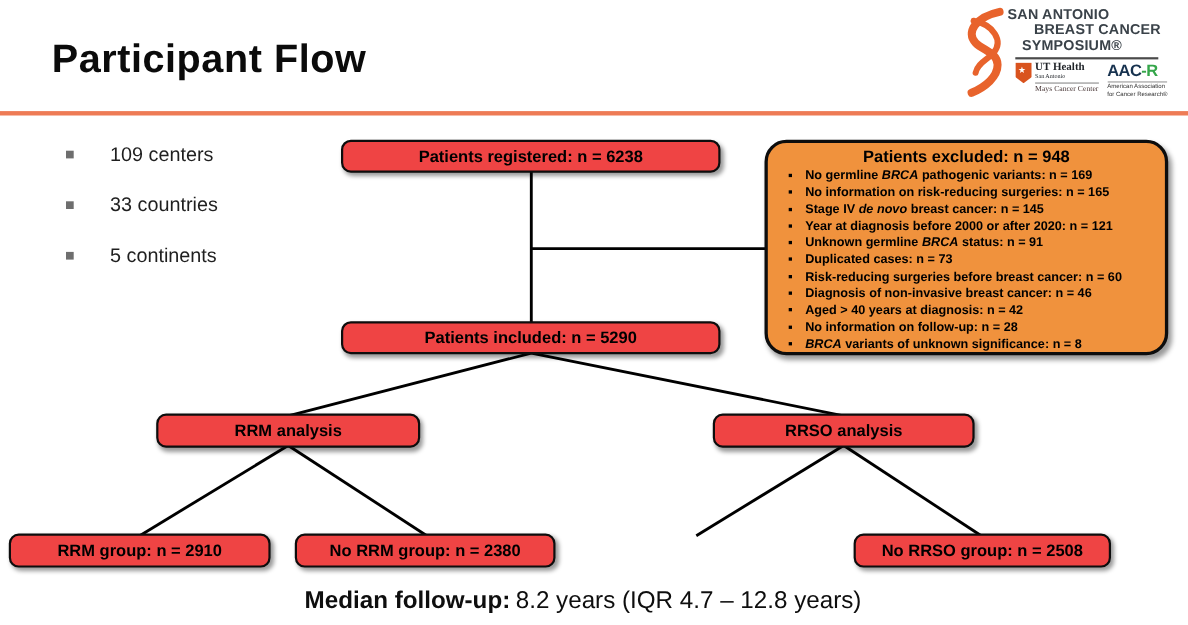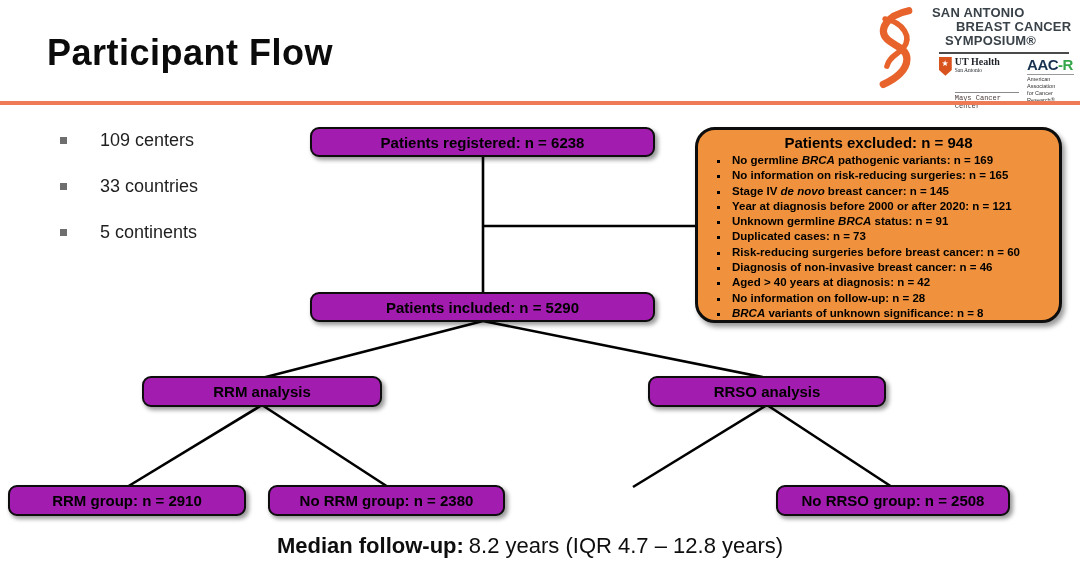--- a/index.html
+++ b/index.html
@@ -9,54 +9,54 @@
   }
   .page-title{
     position:absolute; left:47px; top:32px;
     font-size:36px; font-weight:bold; color:#0b0b0b; letter-spacing:.5px;
   }
   .accent-divider{
     position:absolute; left:0; top:101px; width:1080px; height:4px;
     background:#EE7B55;
   }
   
-  .sabcs{position:absolute; top:6px; right:6px; width:198px; display:flex; gap:16px;}
+  .sabcs{position:absolute; top:6px; right:6px; width:198px; display:flex; gap:0;}
   .ribbon{flex:0 0 40px; height:84px;}
   .sabcs-right{display:flex; flex-direction:column;}
   .symposium-lines{font-size:13px; font-weight:bold; color:#3A4249; line-height:1.07; letter-spacing:.2px;}
   .symposium-lines .l2{margin-left:24px;}
   .symposium-lines .l3{margin-left:13px;}
   .logo-rule{height:2px; background:#4a4a4a; width:130px; margin:4px 0 3px 7px;}
   .partner-row{display:flex; gap:8px; margin-left:7px; align-items:flex-start;}
   .ut{display:flex; gap:3px;}
   .ut-shield{
     width:15px; height:19px; background:#D9531E; position:relative;
     clip-path:polygon(0 0,100% 0,100% 70%,50% 100%,0 70%);
   }
   .ut-shield::after{
     content:"★"; position:absolute; top:2px; left:2.5px; font-size:8px; color:#fff;
   }
   .ut-text{font-family:"Liberation Serif", serif; color:#1e2227;}
   .ut-name{font-size:10px; font-weight:bold; line-height:1;}
   .ut-sub{font-size:5.5px; line-height:1.4;}
-  .ut-center{font-size:7px; border-top:1px solid #8a8a8a; margin-top:18px; padding-top:1px; color:#4b3a3a;font-family:Liberation Mono, monospace;}
+  .ut-center{font-size:7px; border-top:1px solid #8a8a8a; margin-top:1px; padding-top:1px; color:#4b3a3a;}
   .aacr{display:flex; flex-direction:column; line-height:1;}
   .aacr-word{font-size:15px; font-weight:bold; color:#17324F; letter-spacing:-.5px;}
   .aacr-word .green{color:#35A64A;}
   .aacr-sub{font-size:5.5px; color:#333; margin-top:2px; line-height:1.3; border-top:1px solid #999; padding-top:1px;}
   
   .stats{position:absolute; left:60px; top:130px; list-style:none; margin:0; padding:0;}
   .stats li{display:flex; align-items:center; margin-bottom:25px; font-size:18px; color:#1f1f1f;}
   .stats .sq{width:7px; height:7px; background:#6e6e6e; margin-right:33px; flex:0 0 auto;}
   
   .connectors{position:absolute; left:0; top:0; width:1080px; height:568px; pointer-events:none;}
   
   .node{
     position:absolute; box-sizing:border-box;
-    background:#a21caf; border:2.5px solid #0d0d0d; border-radius:9px;
+    background:#ef4444; border:2.5px solid #0d0d0d; border-radius:9px;
     box-shadow:2.5px 3px 4px rgba(0,0,0,.4);
     display:flex; align-items:center; justify-content:center;
     font-weight:bold; font-size:15px; color:#000; text-align:center;
   }
   .n-registered{left:310px; top:127px; width:345px; height:30px;}
   .n-included  {left:310px; top:292px; width:345px; height:30px;}
   .n-rrm-an    {left:142px; top:376px; width:240px; height:31px;}
   .n-rrso-an   {left:648px; top:376px; width:238px; height:31px;}
   .n-rrm-gr    {left:8px;   top:485px; width:238px; height:31px;}
   .n-norrm-gr  {left:268px; top:485px; width:237px; height:31px;}

